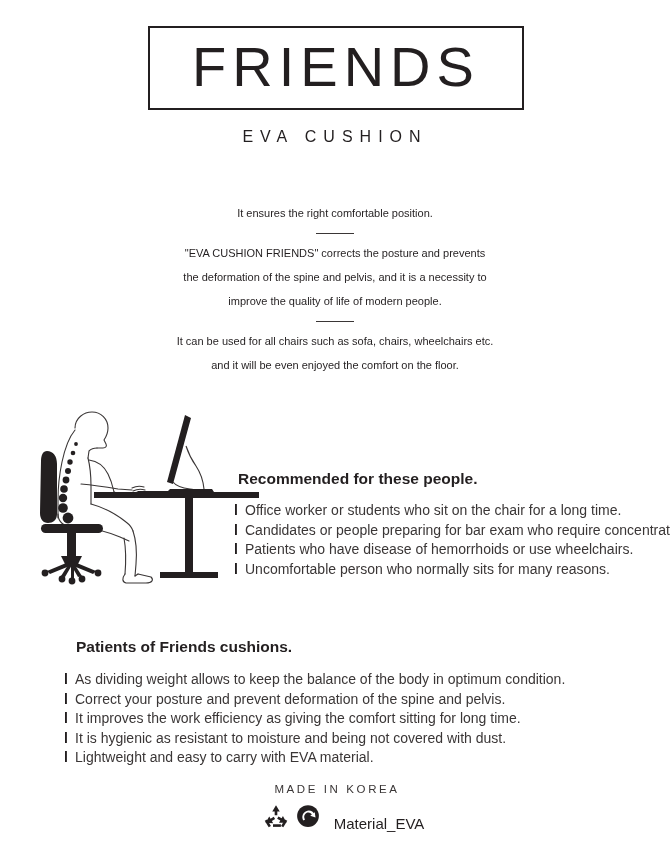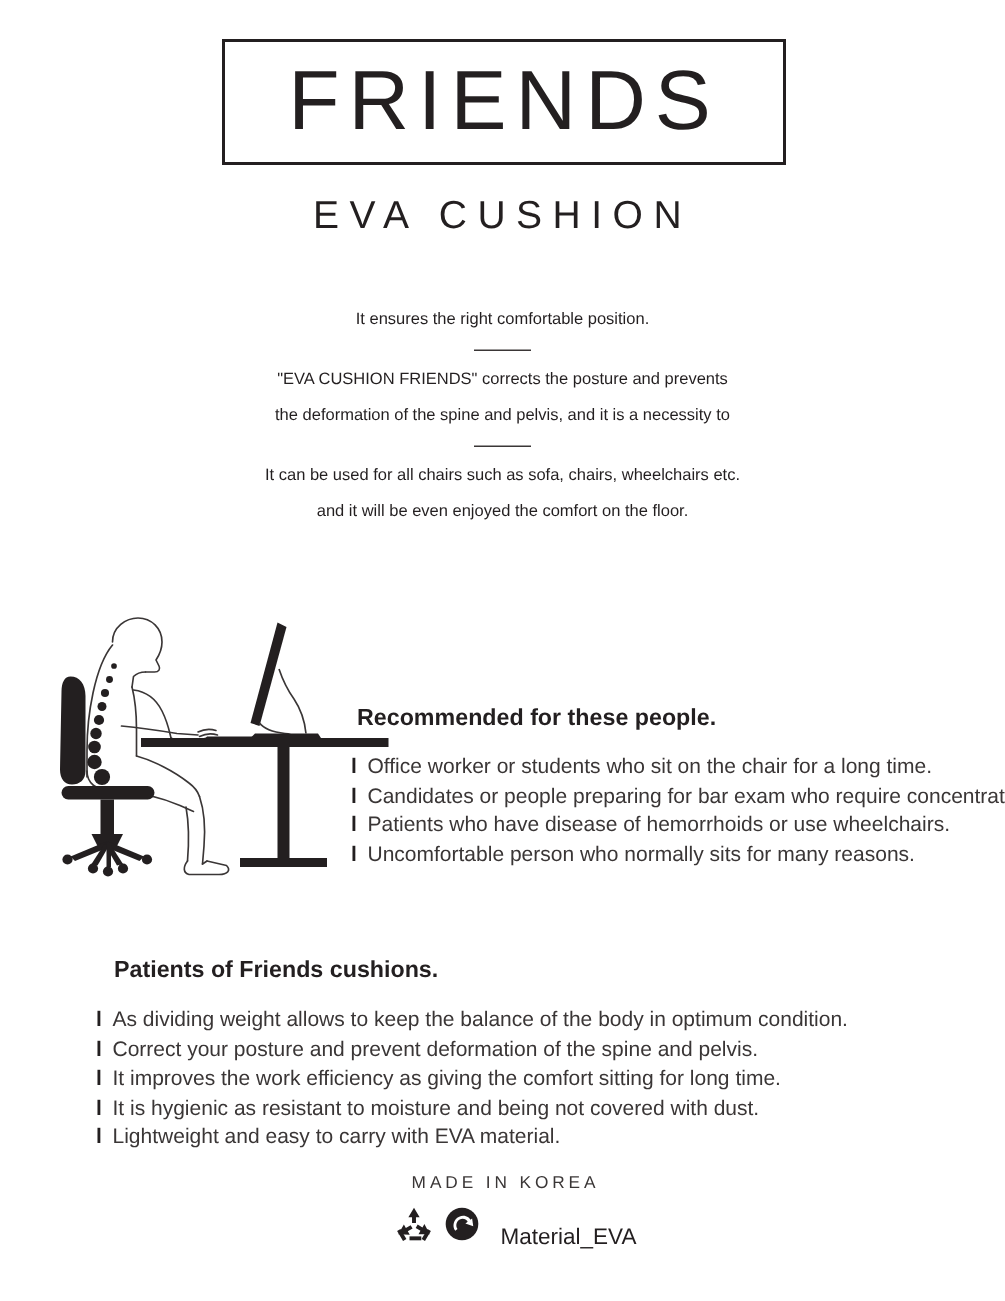--- a/index.html
+++ b/index.html
@@ -37,21 +37,21 @@
     font-weight: 400;
     color: #231f20;
     line-height: 1;
     font-family: "Liberation Sans", sans-serif;
   }
   .subtitle {
     position: absolute;
     left: 0; right: 0;
     top: 128px;
     text-align: center;
-    font-size: 26px;
+    font-size: 16px;
     letter-spacing: 7px;
     font-weight: 300;
     color: #231f20;
   }
 
   
   .intro {
     position: absolute;
     left: 60px;
     top: 200px;
@@ -162,20 +162,21 @@
 <div class="logo-box">
   <div class="logo-text">FRIENDS</div>
 </div>
 <div class="subtitle">EVA CUSHION</div>
 
 <div class="intro">
   <p class="para">It ensures the right comfortable position.</p>
   <div class="rule"></div>
   <p class="para">"EVA CUSHION FRIENDS"  corrects the posture and prevents</p>
   <p class="para">the deformation of the spine and pelvis, and it is a necessity to</p>
+  <p class="para">improve the quality of life of modern people.</p>
   <div class="rule"></div>
   <p class="para">It can be used for all chairs such as sofa, chairs, wheelchairs etc.</p>
   <p class="para">and it will be even enjoyed the comfort on the floor.</p>
 </div>
 
 <div class="illustration">
   <svg width="230" height="190" viewBox="0 0 230 190">
     <g fill="none" stroke="#3a3636" stroke-width="1.1" stroke-linejoin="round" stroke-linecap="round">
 
       <path d="M41 24 C41 14, 50 8, 58 8 C67 8, 74 15, 74 24 C74 29, 72 33, 70 36

